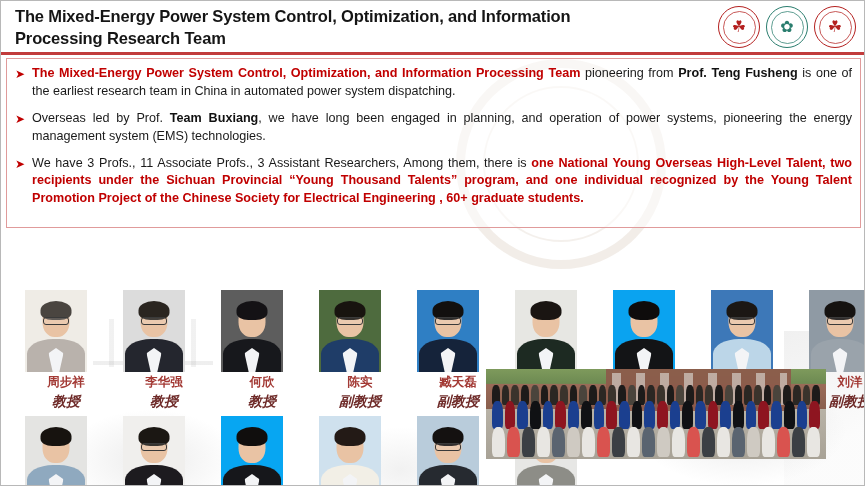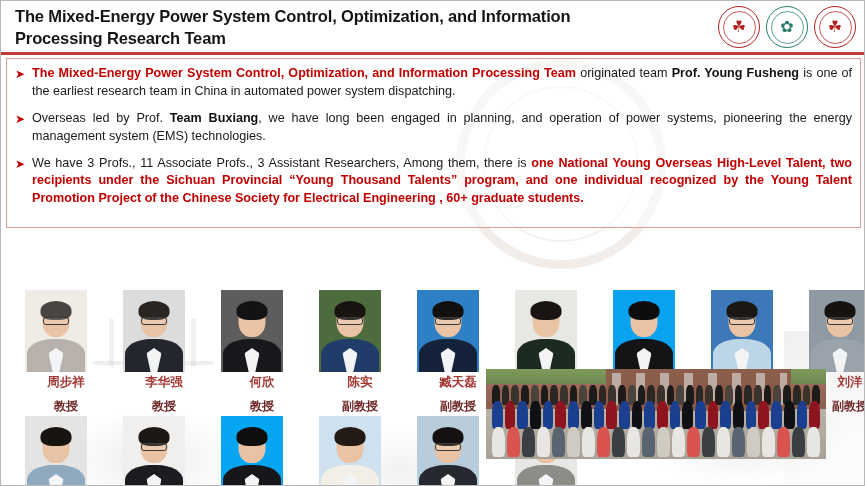--- a/index.html
+++ b/index.html
@@ -256,27 +256,28 @@
   .pname {
     margin-top: 3px;
     font-size: 12.5px;
     font-weight: bold;
     color: #a33a35;
     line-height: 1.05;
     font-family: "DejaVu Sans", sans-serif;
     white-space: nowrap;
   }
   .ptitle {
-    margin-top: 12px;
-    font-size: 12px;
+    margin-top: 6px;
+    font-size: 14px;
     font-weight: bold;
     color: #6e2a28;
     line-height: 1.05;
     font-family: "DejaVu Sans", sans-serif;
     white-space: nowrap;
+    font-style: italic;
   }
 
   
   .groupwrap {
     position: absolute;
     left: 485px; top: 368px;
     width: 340px; height: 114px;
     z-index: 2;
   }
   .groupphoto {
@@ -350,21 +351,21 @@
       <div class="seal seal-red">
           <span class="glyph">☘</span>
         </div>
     </div>
   </div>
   <div class="header-divider"></div>
 
   <div class="textbox" id="textbox">
       <div class="bullet">
         <span class="arrow">➤</span>
-        <span class="btxt"><span class="red">The Mixed-Energy Power System Control, Optimization, and Information Processing Team</span><span> originated team </span><span class="bold">Prof. Young Fusheng</span><span> is one of the earliest research team in China in automated power system dispatching.</span></span>
+        <span class="btxt"><span class="red">The Mixed-Energy Power System Control, Optimization, and Information Processing Team</span><span> pioneering from </span><span class="bold">Prof. Teng Fusheng</span><span> is one of the earliest research team in China in automated power system dispatching.</span></span>
       </div>
       <div class="bullet">
         <span class="arrow">➤</span>
         <span class="btxt"><span>Overseas led by Prof. </span><span class="bold">Team Buxiang</span><span>, we have long been engaged in planning, and operation of power systems, pioneering the energy management system (EMS) technologies.</span></span>
       </div>
       <div class="bullet">
         <span class="arrow">➤</span>
         <span class="btxt"><span>We have 3 Profs., 11 Associate Profs., 3 Assistant Researchers, Among them, there is </span><span class="red">one National Young Overseas High-Level Talent, two recipients under the Sichuan Provincial  “Young Thousand Talents”  program, and one individual recognized by the Young Talent Promotion Project of the Chinese Society for Electrical Engineering , 60+ graduate students.</span></span>
       </div>
     </div>

